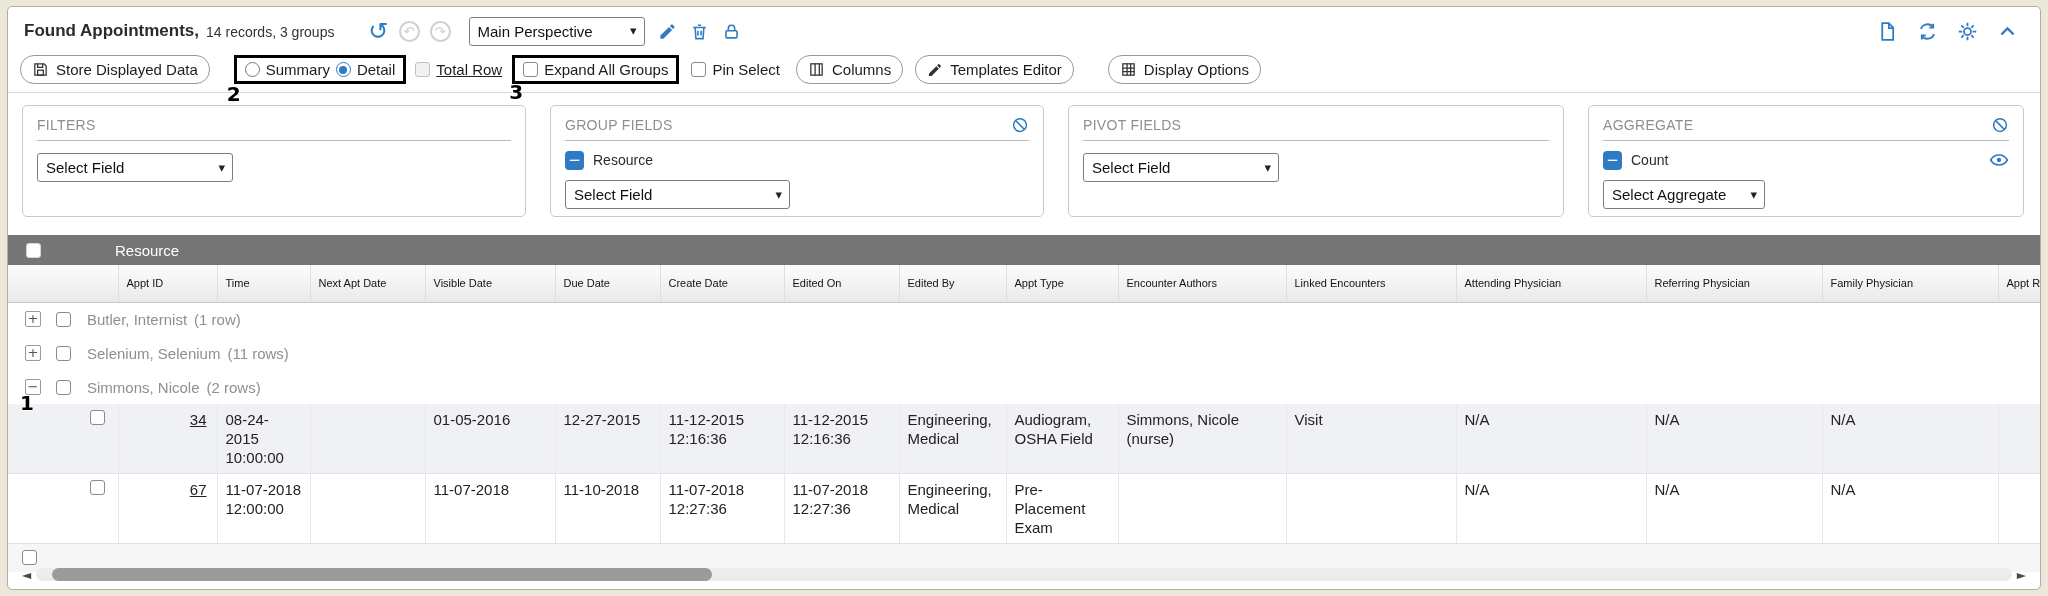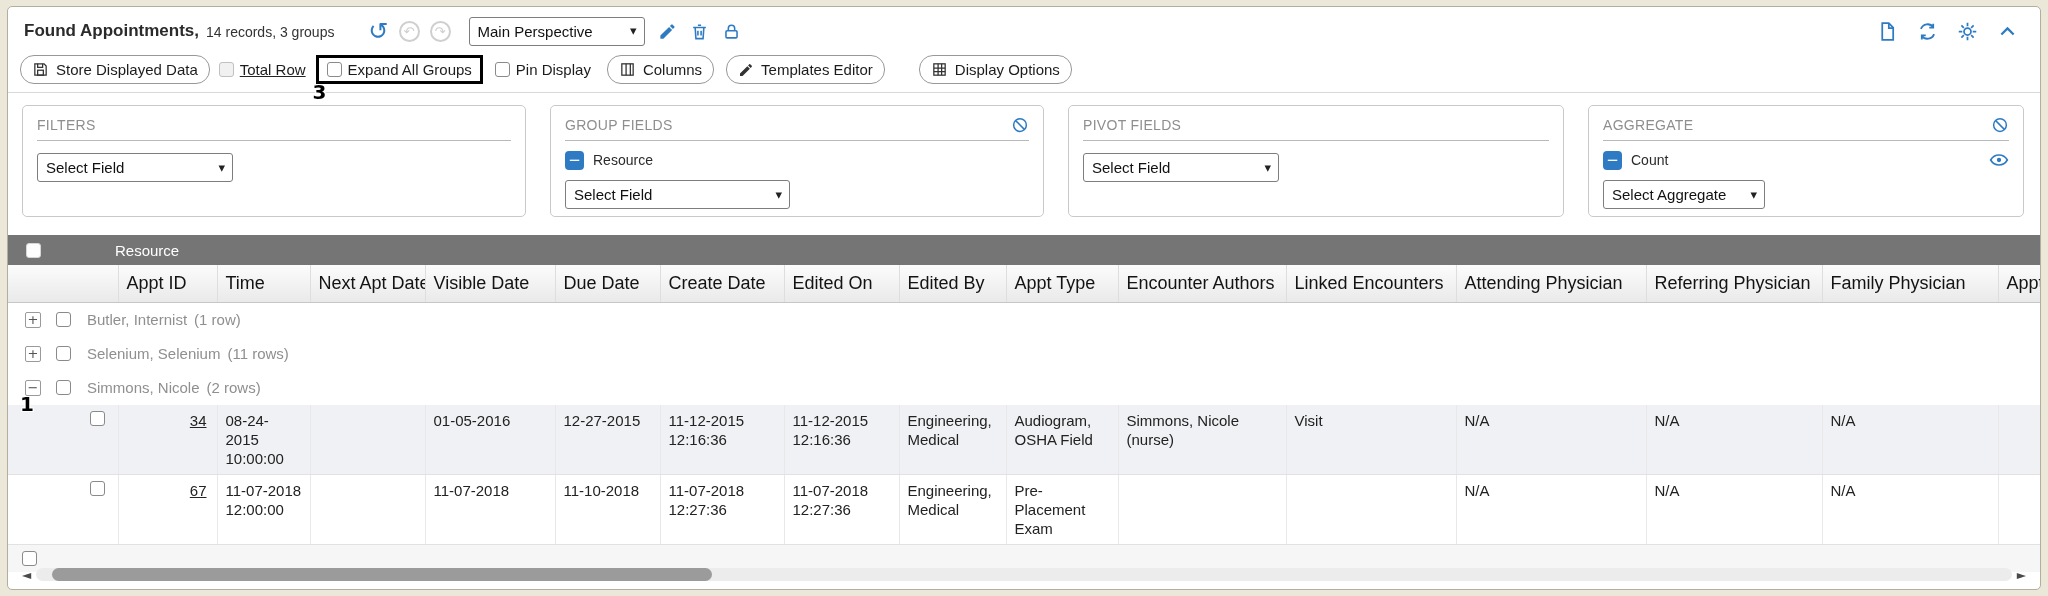--- a/index.html
+++ b/index.html
@@ -108,21 +108,21 @@
   
   .grid-area { position:relative; flex:1; overflow:hidden; }
   table.grid-table { border-collapse:collapse; table-layout:fixed; width:2130px; }
   .band-row td { background:#757575; height:30px; padding:0; }
   .band-inner { display:flex; align-items:center; padding-left:18px; }
   .band-inner .cb { border-color:#d6d6d6; background:#fdfdfd; }
   .band-label { color:#fff; font-size:15px; margin-left:74px; }
 
   .header-row th {
     background:linear-gradient(#fcfcfc,#e9e9e9);
-    font-weight:normal; text-align:left; font-size:18px; color:#131313;
+    font-weight:normal; text-align:left; font-size:11px; color:#131313;
     padding:8px 8px; height:37px; border-bottom:1px solid #c6c6c6; border-right:1px solid #dedede;
     white-space:nowrap; overflow:hidden; cursor:pointer;
   }
 
   .group-row td { height:34px; padding:0; position:relative; background:#fff; }
   .group-inner { display:flex; align-items:center; padding-left:17px; }
   .expander {
     width:16px; height:16px; border:1px solid #9a9a9a; border-radius:2px; background:#fff;
     color:#555; font-size:13px; line-height:14px; text-align:center; cursor:pointer;
     font-family:"DejaVu Sans", sans-serif;
@@ -226,35 +226,42 @@
       <span>
         <svg class="ic" width="17" height="17" viewBox="0 0 24 24" fill="none" stroke="#333" stroke-width="1.8">
             <path d="M4 4h13l3 3v13H4z"></path>
             <path d="M8 4v5h7V4"></path>
             <rect x="8" y="13" width="8" height="7"></rect>
           </svg>
       </span>
       <span>Store Displayed Data</span>
     </button>
 
+    <div class="ann-box radio-box">
+      <span class="radio"></span>
+      <span class="ctl-label">Summary</span>
+      <span class="radio checked"></span>
+      <span class="ctl-label">Detail</span>
+      <span class="marker marker-2">2</span>
+    </div>
 
     <span class="tb-check m-l8">
       <span class="cb muted-cb"></span>
       <span class="ctl-label">Total Row</span>
     </span>
 
     <div class="ann-box m-l10">
       <span class="cb"></span>
       <span class="ctl-label">Expand All Groups</span>
       <span class="marker marker-3">3</span>
     </div>
 
     <span class="tb-check m-l12">
       <span class="cb"></span>
-      <span class="ctl-label">Pin Display</span>
+      <span class="ctl-label">Pin Select</span>
     </span>
 
     <button class="btn m-l16">
       <span>
         <svg class="ic" width="17" height="17" viewBox="0 0 24 24" fill="none" stroke="#333" stroke-width="1.8">
             <rect x="4" y="4" width="16" height="16"></rect>
             <path d="M10 4v16M16 4v16"></path>
           </svg>
       </span>
       <span>Columns</span>

